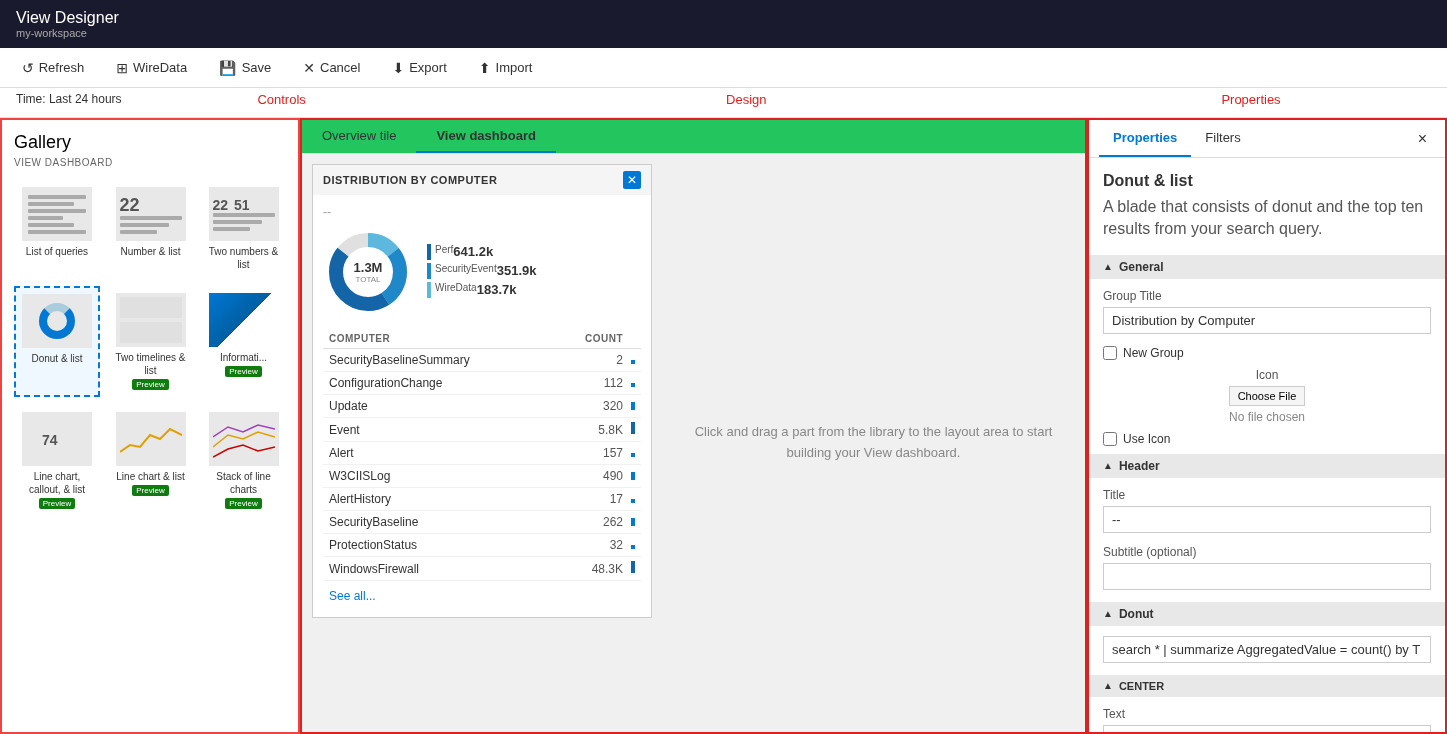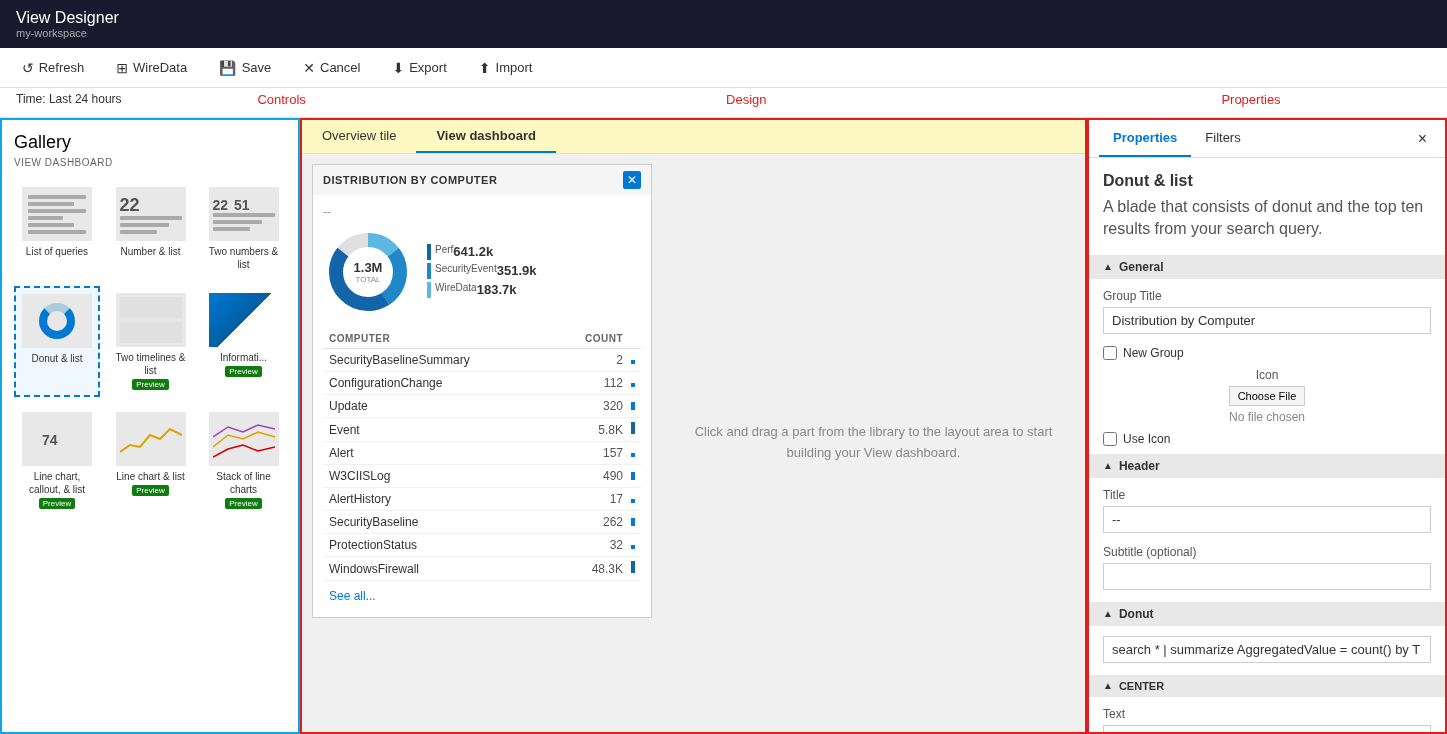--- a/index.html
+++ b/index.html
@@ -58,21 +58,21 @@
     .main-container {
       display: flex;
       height: calc(734px - 48px - 40px - 30px);
       background: #f0f0f0;
     }
 
     
     .gallery-panel {
       width: 300px;
       background: #fff;
-      border: 2px solid #0ea5e9;
+      border: 2px solid #ef4444;
       overflow-y: auto;
       flex-shrink: 0;
       padding: 12px;
     }
     .gallery-title { font-size: 18px; font-weight: 300; margin-bottom: 4px; }
     .gallery-subtitle { font-size: 10px; color: #666; text-transform: uppercase; margin-bottom: 12px; letter-spacing: 0.5px; }
 
     .gallery-grid {
       display: grid;
       grid-template-columns: 1fr 1fr 1fr;
@@ -119,21 +119,21 @@
     
     .design-panel {
       flex: 1;
       border: 2px solid #e02020;
       background: #f0f0f0;
       display: flex;
       flex-direction: column;
       overflow: hidden;
     }
     .design-tabs {
-      background: #fef9c3;
+      background: #22c55e;
       display: flex;
       border-bottom: 1px solid #ddd;
       padding: 0;
     }
     .design-tab {
       padding: 8px 20px;
       cursor: pointer;
       font-size: 13px;
       color: #333;
       border-bottom: 2px solid transparent;

